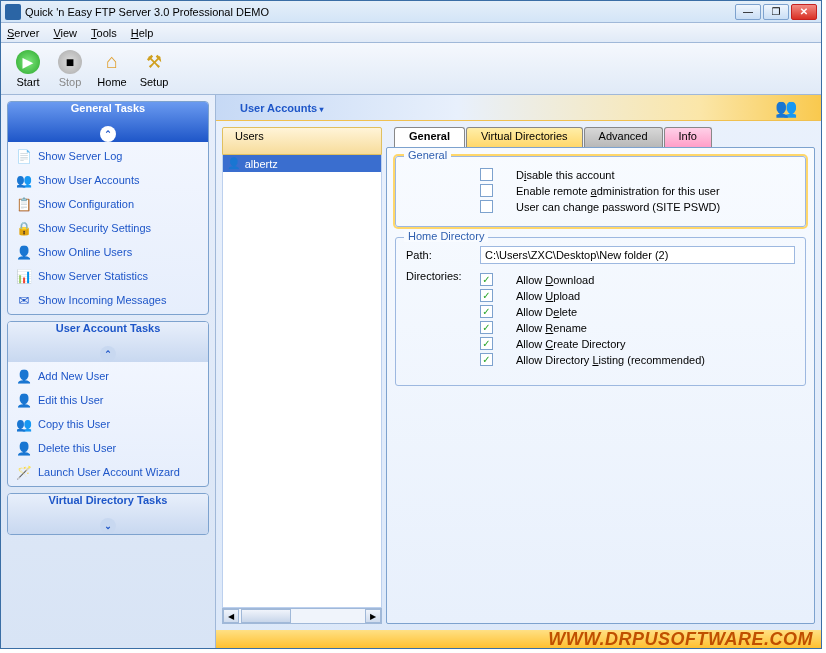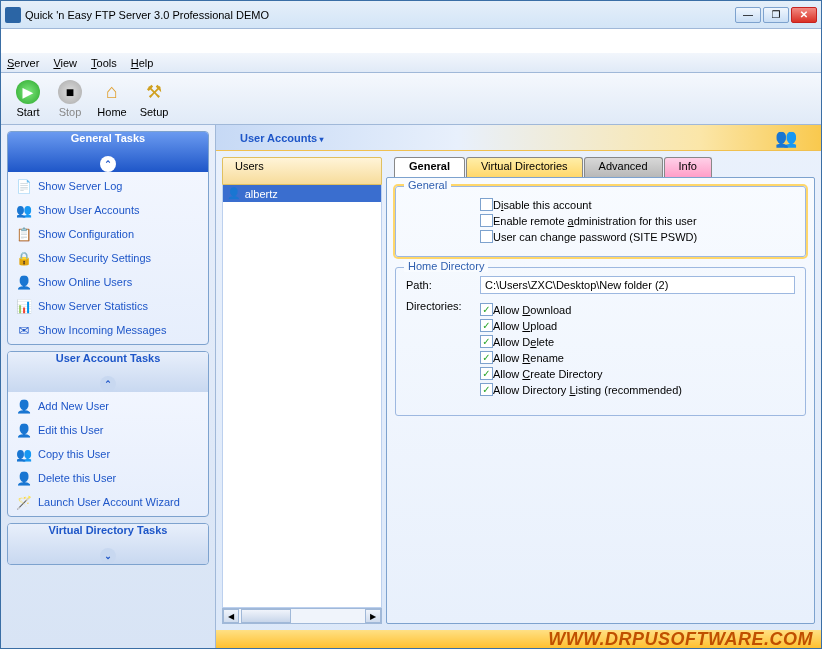--- a/index.html
+++ b/index.html
@@ -1,24 +1,24 @@
 <!DOCTYPE html>
 <html><head>
 <meta charset="utf-8">
 <style>
 * { box-sizing: border-box; margin: 0; padding: 0; font-family: Tahoma, sans-serif; font-size: 11px; }
 body { background: #fff; width: 826px; height: 653px; overflow: hidden; }
 .window { width: 822px; height: 649px; border: 1px solid #3a6ea5; background: #fff; display: flex; flex-direction: column; }
-.titlebar { height: 28px; background: linear-gradient(#e5eff9,#d3e5f7); border-bottom: 1px solid #a0b8d8; display: flex; align-items: center; padding: 0 4px; }
+.titlebar { height: 22px; background: linear-gradient(#e5eff9,#d3e5f7); border-bottom: 1px solid #a0b8d8; display: flex; align-items: center; padding: 0 4px; }
 .titlebar-icon { width: 16px; height: 16px; background: #2b65a5; border-radius: 2px; margin-right: 4px; }
 .titlebar-title { flex: 1; color: #000; }
 .win-btns { display: flex; gap: 2px; }
 .win-btn { width: 26px; height: 16px; border: 1px solid #7da2ce; background: linear-gradient(#f0f6fd,#c9def5); display: flex; align-items: center; justify-content: center; font-size: 10px; border-radius: 2px; cursor: pointer; }
 .win-btn.close { background: linear-gradient(#f28b82,#d93025); border-color: #c5221f; color: #fff; font-weight: bold; }
-.menubar { height: 20px; background: linear-gradient(#f2f6fc,#e0eaf7); border-bottom: 1px solid #a0b8d8; display: flex; align-items: center; padding: 0 6px; gap: 14px; margin-top: 24px; }
+.menubar { height: 20px; background: linear-gradient(#f2f6fc,#e0eaf7); border-bottom: 1px solid #a0b8d8; display: flex; align-items: center; padding: 0 6px; gap: 14px; }
 .menubar span { cursor: pointer; }
 .menubar span::first-letter { text-decoration: underline; }
 .toolbar { height: 52px; background: linear-gradient(#f5f8fd,#e0eaf7); border-bottom: 1px solid #a0b8d8; display: flex; align-items: center; padding: 2px 6px; gap: 0; }
 .tool-btn { width: 42px; height: 48px; display: flex; flex-direction: column; align-items: center; justify-content: center; gap: 2px; cursor: pointer; }
 .tool-ico { width: 24px; height: 24px; border-radius: 50%; display: flex; align-items: center; justify-content: center; font-size: 14px; }
 .tool-ico.play { background: radial-gradient(#7ee87e,#2aa62a); color: #fff; }
 .tool-ico.stop { background: radial-gradient(#ddd,#aaa); }
 .tool-ico.home { color: #e0a030; font-size: 20px; }
 .tool-ico.setup { color: #d0a020; font-size: 18px; }
 .tool-lbl { font-size: 11px; }
@@ -54,21 +54,21 @@
 .tab.yellow { background: linear-gradient(#ffeea8,#ffd76a); }
 .tab.gray { background: linear-gradient(#d8d8d8,#b8b8b8); }
 .tab.pink { background: linear-gradient(#ffd0e8,#ff9ec8); }
 .tab-content { flex: 1; background: linear-gradient(#f8fbff,#e8f0fc); border: 1px solid #7da2ce; border-radius: 2px; padding: 8px; }
 .fieldset { border: 1px solid #9db8e0; border-radius: 3px; padding: 8px 10px 10px 10px; margin-bottom: 10px; position: relative; }
 .fieldset.glow { box-shadow: 0 0 0 2px #ffd76a; }
 .legend { position: absolute; top: -8px; left: 8px; background: linear-gradient(#f8fbff,#f8fbff); padding: 0 4px; color: #3060b0; }
 .frow { display: flex; align-items: center; gap: 10px; margin-bottom: 6px; }
 .flabel { width: 64px; }
 .finput { border: 1px solid #9db8e0; padding: 2px 4px; background: #fff; font-size: 11px; }
-.chk-row { display: flex; align-items: center; gap: 0; margin: 3px 0 3px 74px; }
+.chk-row { display: flex; align-items: center; gap: 23px; margin: 3px 0 3px 74px; }
 .chk { width: 13px; height: 13px; border: 1px solid #7da2ce; background: #fff; display: flex; align-items: center; justify-content: center; font-size: 10px; color: #2aa62a; cursor: pointer; }
 .footer { height: 18px; background: linear-gradient(#ffe084,#ffc030); display: flex; align-items: center; justify-content: flex-end; padding: 0 8px; }
 .footer-txt { color: #c05000; font-weight: bold; font-style: italic; font-size: 18px; letter-spacing: 0.5px; }
 u { text-decoration: underline; }
 </style>
 </head>
 <body>
 
 <div class="window">
   <div class="titlebar">

